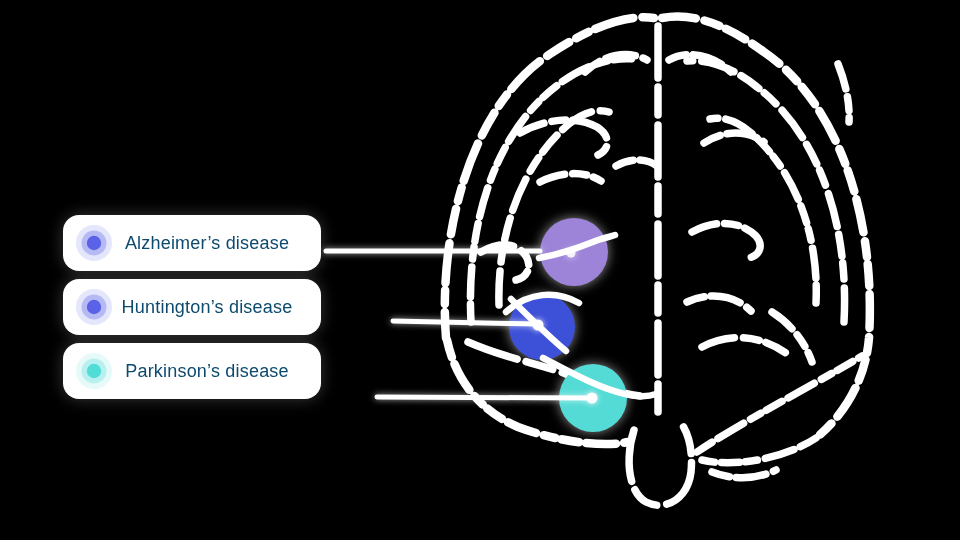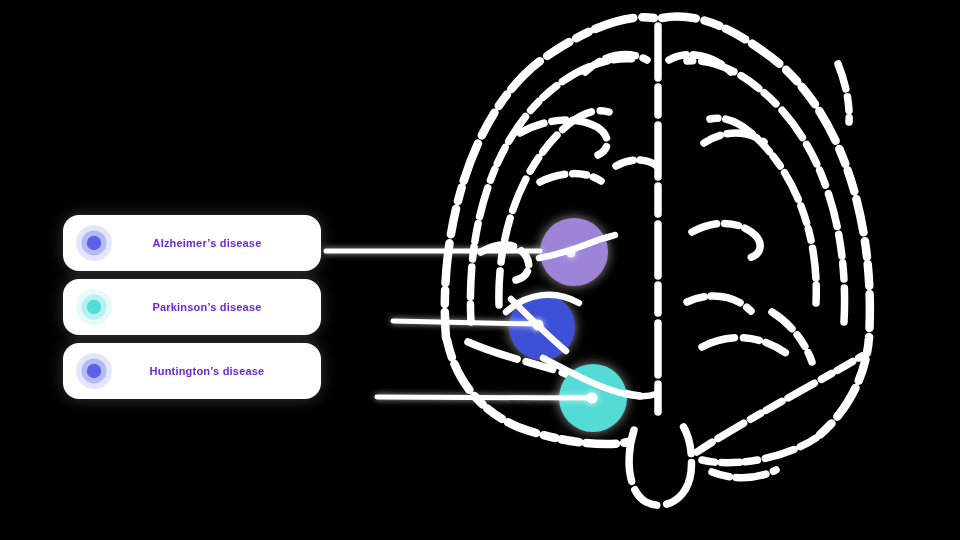--- a/index.html
+++ b/index.html
@@ -23,21 +23,21 @@
   
   .legend{position:absolute;left:63px;top:215px;width:258px;z-index:5;}
   .pill{
     position:relative;width:258px;height:56px;margin-bottom:8px;
     background:#fff;border-radius:16px;
     box-shadow:0 0 16px rgba(255,255,255,0.22);
     display:flex;align-items:center;justify-content:center;
   }
   .pill-dot{position:absolute;left:11px;top:8px;width:40px;height:40px;}
   .pill-label{
-    font-size:11px;font-weight:700;color:#6d28d9;letter-spacing:.2px;
+    font-size:18px;font-weight:400;color:#0c4a6e;letter-spacing:.2px;
     padding-left:30px;white-space:nowrap;
   }
 </style>
 </head>
 <body>
 
 <svg id="diagram-svg" viewBox="0 0 960 540" xmlns="http://www.w3.org/2000/svg">
 
   <g class="brain-stroke" stroke="#ffffff">
 
@@ -110,29 +110,29 @@
     <svg class="pill-dot" viewBox="0 0 40 40">
       <circle cx="20" cy="20" r="18" opacity="0.16" fill="#5a63e8"></circle>
       <circle cx="20" cy="20" r="12.5" opacity="0.34" fill="#5a63e8"></circle>
       <circle cx="20" cy="20" r="7.2" fill="#5a63e8"></circle>
     </svg>
     <span class="pill-label">Alzheimer’s disease</span>
   </div>
 
   <div class="pill">
     <svg class="pill-dot" viewBox="0 0 40 40">
+      <circle cx="20" cy="20" r="18" opacity="0.16" fill="#5a63e8"></circle>
+      <circle cx="20" cy="20" r="12.5" opacity="0.34" fill="#5a63e8"></circle>
+      <circle cx="20" cy="20" r="7.2" fill="#5a63e8"></circle>
+    </svg>
+    <span class="pill-label">Huntington’s disease</span>
+  </div>
+
+  <div class="pill">
+    <svg class="pill-dot" viewBox="0 0 40 40">
       <circle cx="20" cy="20" r="18" opacity="0.14" fill="#50dcd7"></circle>
       <circle cx="20" cy="20" r="12.5" opacity="0.30" fill="#50dcd7"></circle>
       <circle cx="20" cy="20" r="7.2" fill="#50dcd7"></circle>
     </svg>
     <span class="pill-label">Parkinson’s disease</span>
   </div>
 
-  <div class="pill">
-    <svg class="pill-dot" viewBox="0 0 40 40">
-      <circle cx="20" cy="20" r="18" opacity="0.16" fill="#5a63e8"></circle>
-      <circle cx="20" cy="20" r="12.5" opacity="0.34" fill="#5a63e8"></circle>
-      <circle cx="20" cy="20" r="7.2" fill="#5a63e8"></circle>
-    </svg>
-    <span class="pill-label">Huntington’s disease</span>
-  </div>
-
 </div>
 
 </body></html>

